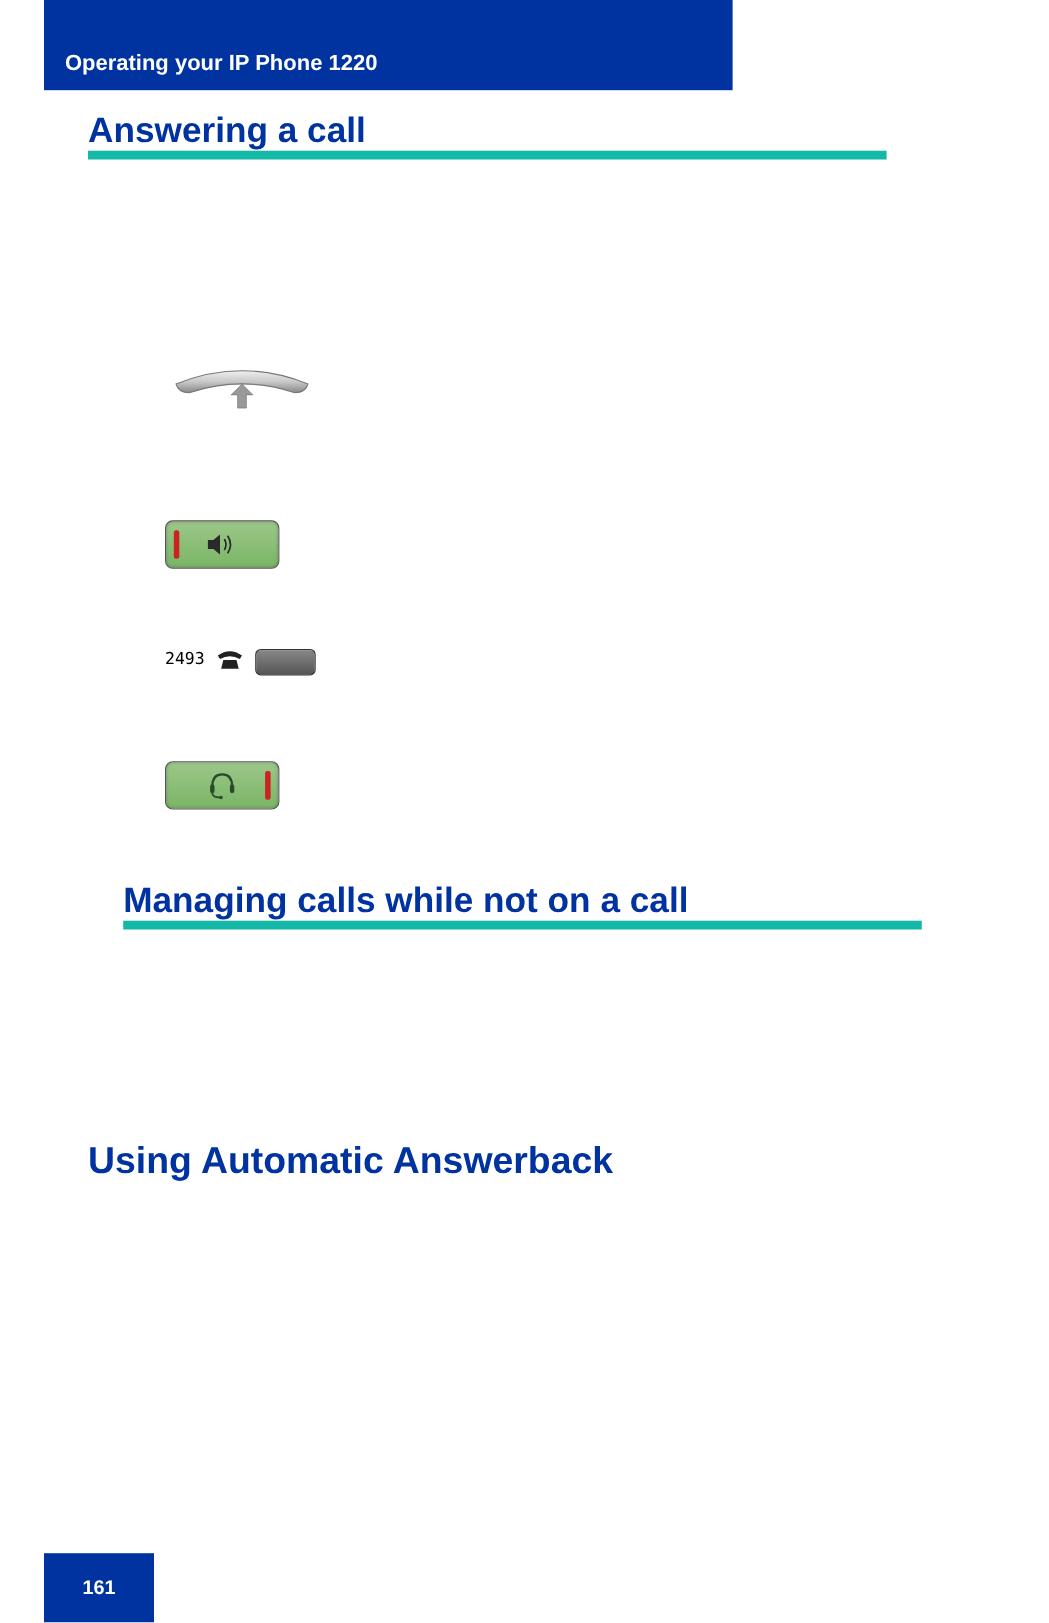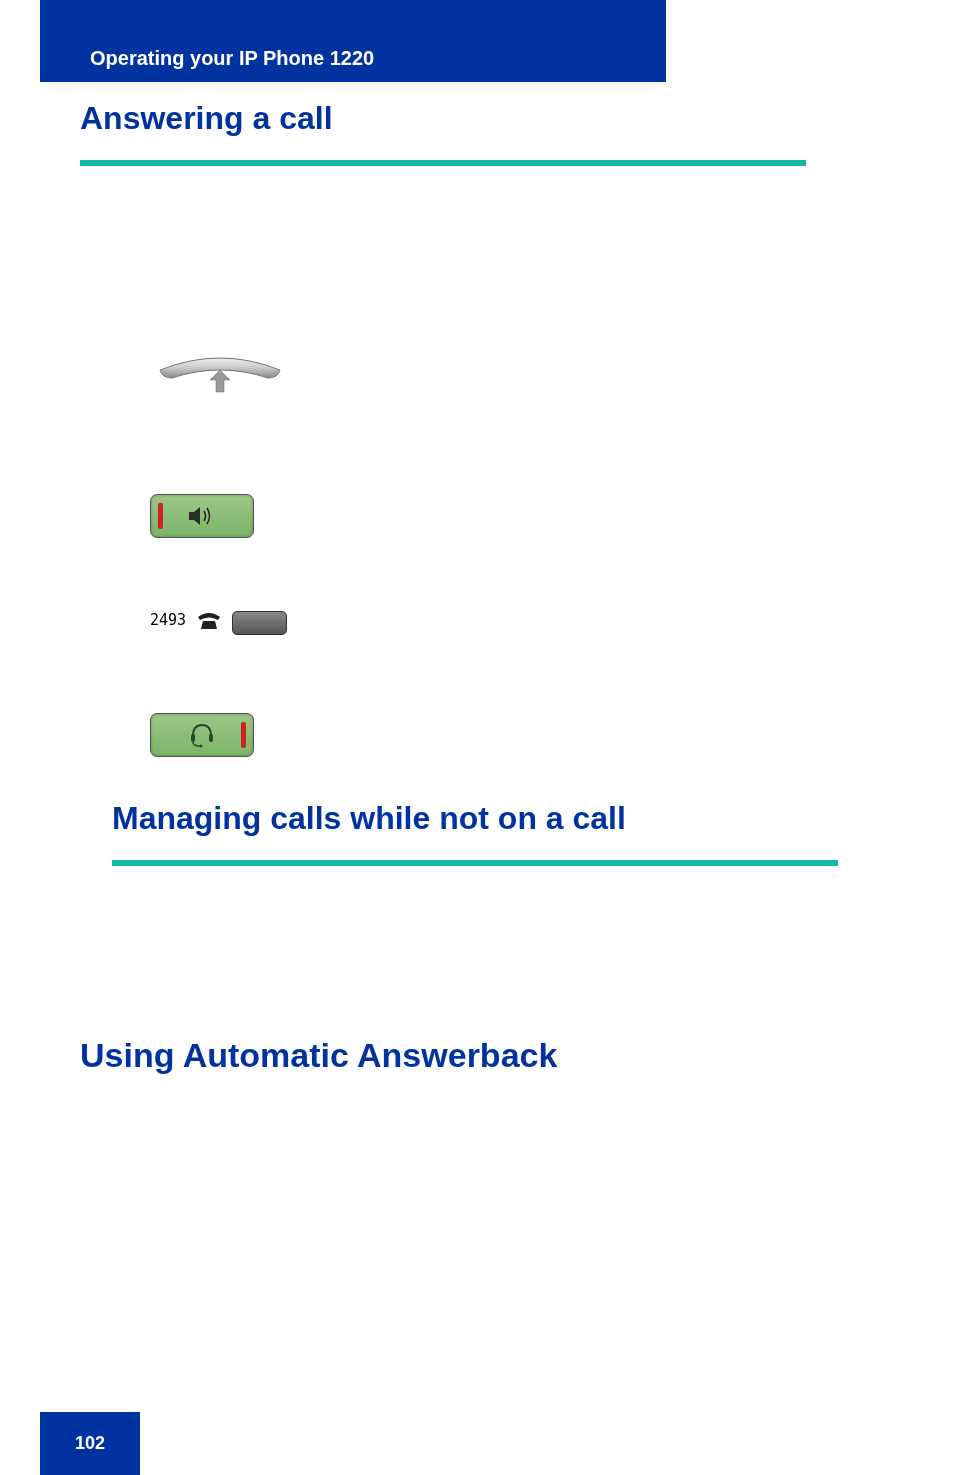--- a/index.html
+++ b/index.html
@@ -12,40 +12,40 @@
     }
     .top-banner {
       position: absolute;
       left: 40px;
       top: 0;
       width: 626px;
       height: 82px;
       background: #0033A0;
       display: flex;
       align-items: flex-end;
-      padding-left: 50px;
+      padding-left: 19px;
       padding-bottom: 12px;
     }
     .top-banner-text {
       color: #fff;
       font-weight: bold;
       font-size: 20px;
     }
     .content {
       position: absolute;
       left: 80px;
       top: 100px;
       width: 726px;
     }
     .heading1 {
       color: #0033A0;
       font-size: 32px;
       font-weight: bold;
-      border-bottom: 6px solid #14b8a6;
-      padding-bottom: 23px;
+      border-bottom: 8px solid #14b8a6;
+      padding-bottom: 0;
       margin-bottom: 20px;
       width: 100%;
     }
     .icon-row {
       margin-top: 50px;
       margin-bottom: 40px;
       margin-left: 70px;
       height: 80px;
       display: flex;
       align-items: center;
@@ -208,14 +208,14 @@
   </div>
 </div>
 
 <div class="section2">
   <h1 class="heading1">Managing calls while not on a call</h1>
 </div>
 
 <h2 class="heading3">Using Automatic Answerback</h2>
 
 <div class="page-num-box">
-  <span class="page-num">102</span>
+  <span class="page-num">161</span>
 </div>
 
 </body></html>

